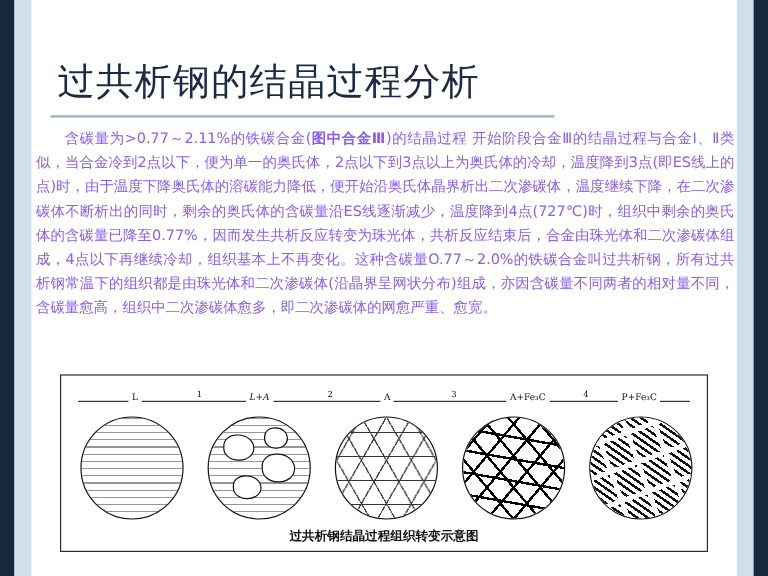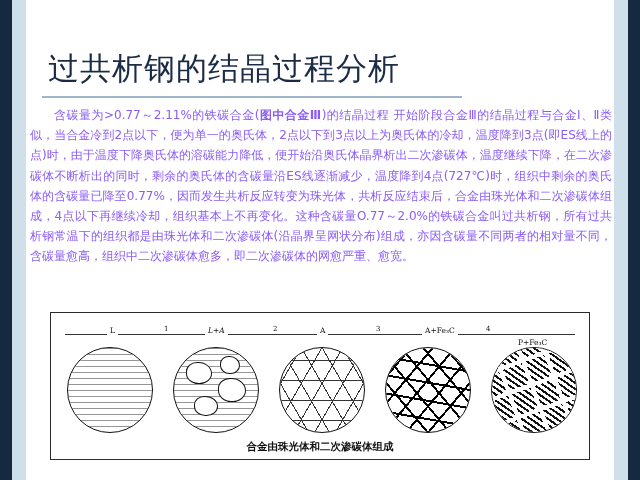--- a/index.html
+++ b/index.html
@@ -264,21 +264,21 @@
       <div class="axis-row">
         <div class="axis-line"></div>
         <div class="axis-label" style="left:42px;">L</div>
         <div class="axis-num" style="left:96px;">1</div>
         <div class="axis-label" style="left:140px;font-style:italic;">L+A</div>
         <div class="axis-num" style="left:205px;">2</div>
         <div class="axis-label" style="left:252px;">A</div>
         <div class="axis-num" style="left:308px;">3</div>
         <div class="axis-label" style="left:357px;">A+Fe₃C</div>
         <div class="axis-num" style="left:418px;">4</div>
-        <div class="axis-label" style="left:450px;margin-top:12px;">P+Fe₃C</div>
+        <div class="axis-label" style="left:450px;">P+Fe₃C</div>
       </div>
 
       <div class="circles">
 
         <div class="circ c1">
           <div class="liq"></div>
         </div>
 
         <div class="circ c2">
           <div class="liq"></div>
@@ -296,17 +296,17 @@
           <div class="poly-grid2"></div>
         </div>
 
         <div class="circ c5">
           <div class="pearl"></div>
           <div class="pearl-net"></div>
         </div>
 
       </div>
 
-      <div class="fig-caption">合金由珠光体和二次渗碳体组成</div>
+      <div class="fig-caption">过共析钢结晶过程组织转变示意图</div>
     </div>
   </div>
 
 </div>
 
 </body></html>

